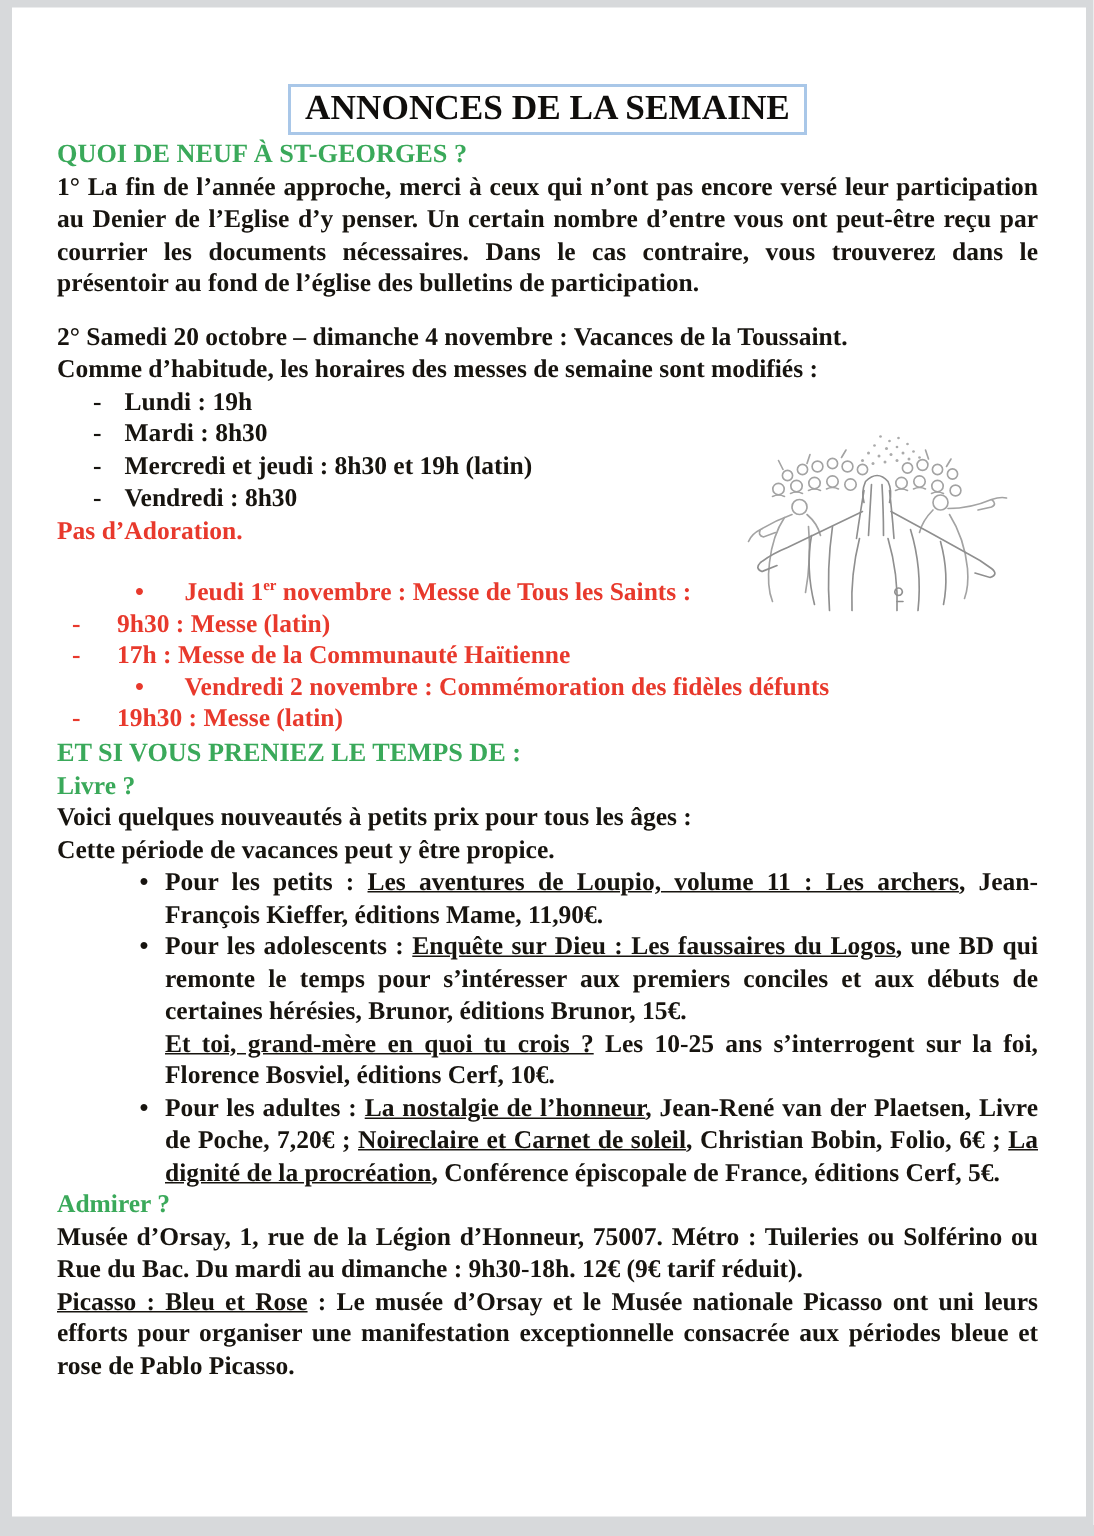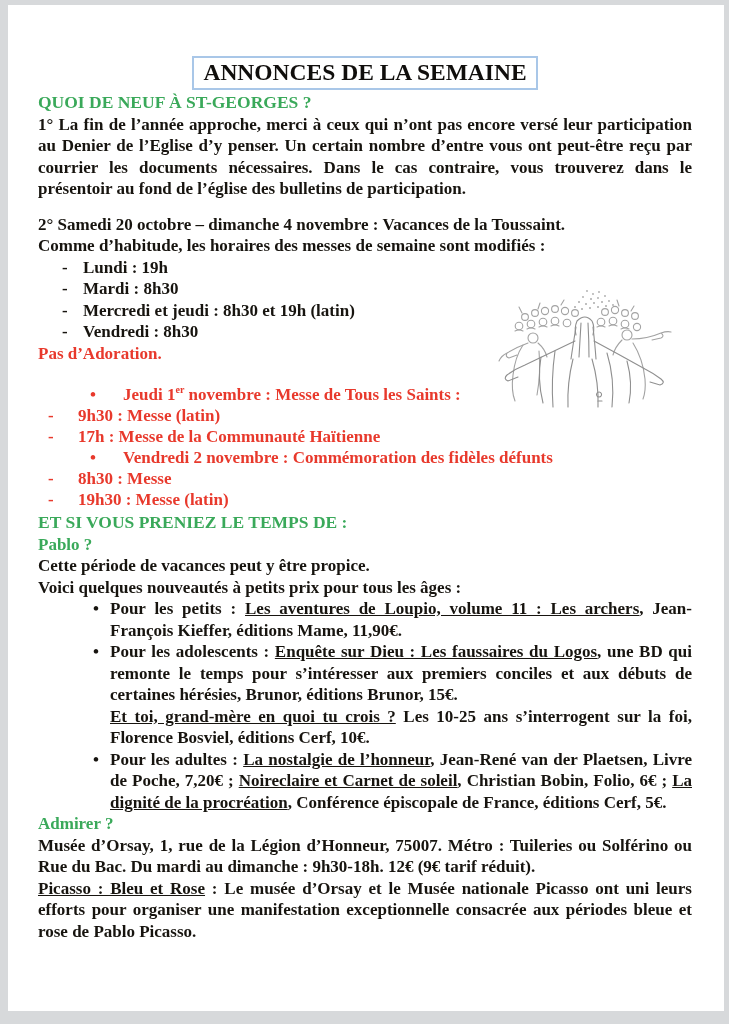--- a/index.html
+++ b/index.html
@@ -144,28 +144,27 @@
       <div class="dash-item">Vendredi : 8h30</div>
     </div>
 
     <p class="red">Pas d’Adoration.</p>
 
     <div class="red red-list">
       <div class="red-bullet"><span>Jeudi 1</span><sup class="sup">er</sup><span> novembre : Messe de Tous les Saints :</span></div>
       <div class="red-dash">9h30 : Messe (latin)</div>
       <div class="red-dash">17h : Messe de la Communauté Haïtienne</div>
       <div class="red-bullet">Vendredi 2 novembre : Commémoration des fidèles défunts</div>
-      <div class="red-dash">8h30 : Messe</div>
       <div class="red-dash">19h30 : Messe (latin)</div>
     </div>
 
     <h2 class="heading green sec2">ET SI VOUS PRENIEZ LE TEMPS DE :</h2>
-    <h3 class="green">Pablo ?</h3>
+    <h3 class="green">Livre ?</h3>
+    <p>Voici quelques nouveautés à petits prix pour tous les âges :</p>
     <p>Cette période de vacances peut y être propice.</p>
-    <p>Voici quelques nouveautés à petits prix pour tous les âges :</p>
 
     <div>
       <div class="book"><span>Pour les petits : </span><span class="u">Les aventures de Loupio, volume 11 : Les archers</span><span>, Jean-François Kieffer, éditions  Mame, 11,90€.</span></div>
       <div class="book"><span>Pour les adolescents : </span><span class="u">Enquête sur Dieu : Les faussaires du Logos</span><span>, une BD qui remonte le temps pour s’intéresser aux premiers conciles et aux débuts de certaines hérésies, Brunor, éditions Brunor, 15€.</span></div>
       <div class="book-cont"><span class="u">Et toi, grand-mère en quoi tu crois ?</span><span> Les 10-25 ans s’interrogent sur la foi, Florence Bosviel, éditions Cerf, 10€.</span></div>
       <div class="book"><span>Pour les adultes : </span><span class="u">La nostalgie de l’honneur</span><span>, Jean-René van der Plaetsen, Livre de Poche, 7,20€ ; </span><span class="u">Noireclaire et Carnet de soleil</span><span>, Christian Bobin, Folio, 6€ ; </span><span class="u">La dignité de la procréation</span><span>, Conférence épiscopale de France, éditions Cerf, 5€.</span></div>
     </div>
 
     <h3 class="green">Admirer ?</h3>
     <p class="just">Musée d’Orsay, 1, rue de la Légion d’Honneur, 75007. Métro : Tuileries ou Solférino ou Rue du Bac. Du mardi au dimanche : 9h30-18h. 12€ (9€ tarif réduit).</p>

